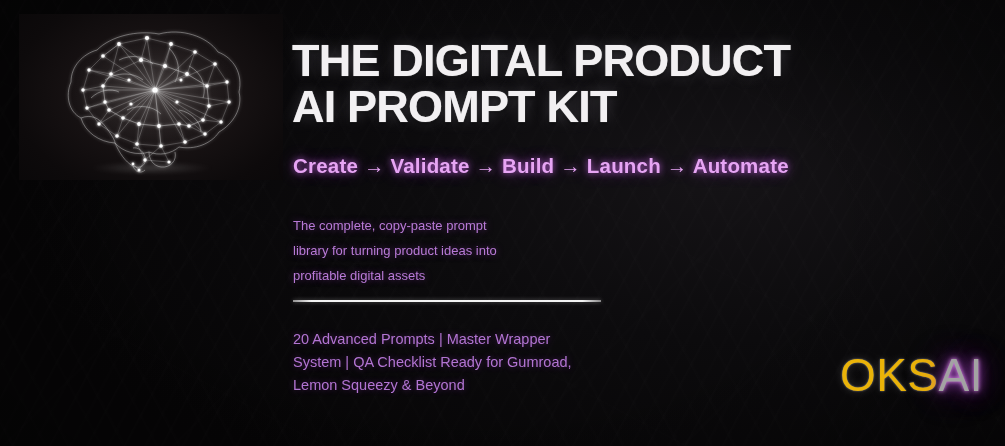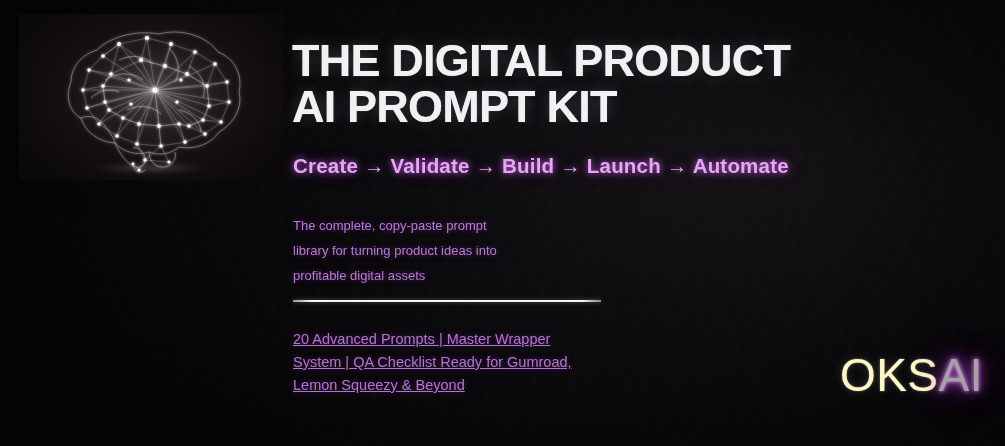--- a/index.html
+++ b/index.html
@@ -173,36 +173,35 @@
     left: 1px;
     top: 328px;
     margin: 0;
     width: 330px;
     font-size: 14.5px;
     line-height: 23px;
     font-weight: 400;
     color: #b274d2;
     text-shadow: 0 0 6px rgba(150,60,190,.45);
     white-space: pre-line;
-    text-decoration: underline;
   }
 
   
   #logo {
     position: absolute;
     right: 22px;
     bottom: 48px;
     font-size: 46px;
     font-weight: 400;
     letter-spacing: 0.5px;
     line-height: 1;
     white-space: nowrap;
   }
   #logo .oks {
-    color: #fef9c3;
+    color: #eab308;
     text-shadow: 0 0 2px rgba(255,255,255,.5), 0 0 10px rgba(255,255,255,.18);
   }
   #logo .ai {
     color: #a3a3a3;
     text-shadow:
       0 0 4px rgba(236,150,250,.95),
       0 0 12px rgba(205,90,240,.85),
       0 0 26px rgba(175,50,220,.6),
       0 0 44px rgba(150,40,200,.35);
   }

